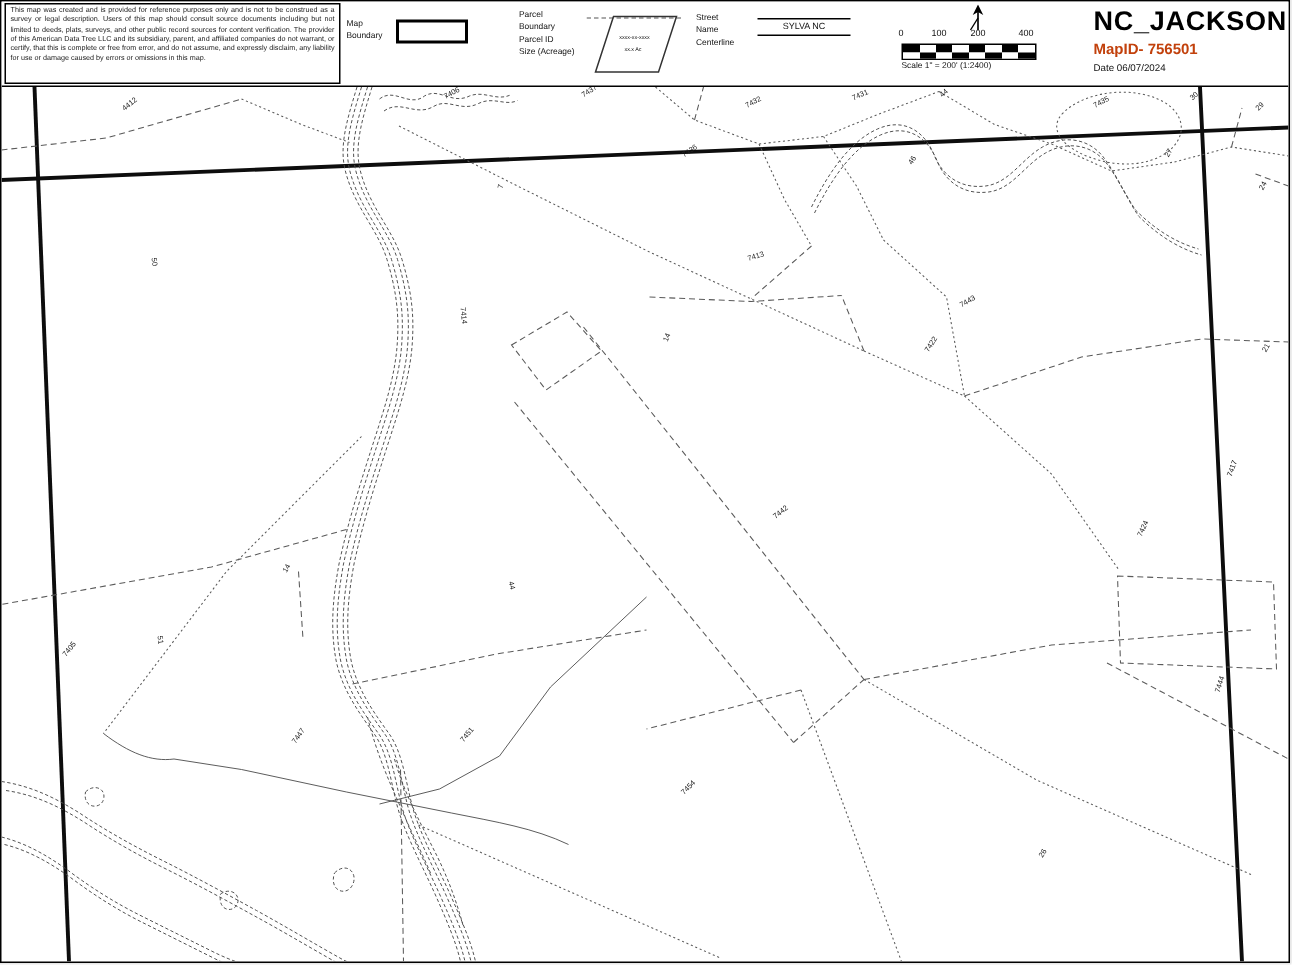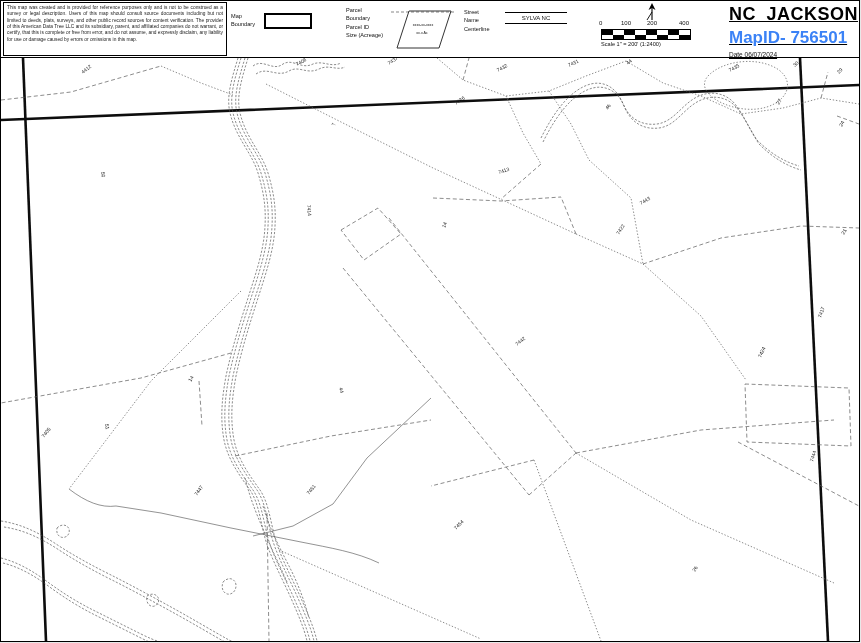--- a/index.html
+++ b/index.html
@@ -27,23 +27,23 @@
   .scale-block{position:absolute; left:598px; top:1px; width:100px; height:54px;}
   .north{position:absolute; left:44px; top:1px;}
   .ticks{position:absolute; left:0; top:18px; width:90px; height:8px; font-size:6px; color:#111;}
   .ticks span{position:absolute; top:0;}
   .bar{position:absolute; left:2px; top:27px; width:88px; height:9px; border:1px solid #000;}
   .bar .r1,.bar .r2{height:50%;}
   .bar .r1{background:repeating-linear-gradient(90deg,#000 0 11px,#fff 11px 22px);}
   .bar .r2{background:repeating-linear-gradient(90deg,#fff 0 11px,#000 11px 22px);}
   .scale-caption{position:absolute; left:2px; top:39px; width:96px; font-size:5.6px; color:#111;}
   
-  .title-block{position:absolute; left:728px; top:3px; width:128px;text-decoration:underline;}
+  .title-block{position:absolute; left:728px; top:3px; width:128px;}
   .map-title{font-size:18px; font-weight:bold; letter-spacing:.5px; color:#000; white-space:nowrap;}
-  .map-id{font-size:17px; font-weight:bold; color:#3b82f6; margin-top:3px;}
+  .map-id{font-size:10px; font-weight:bold; color:#c2410c; margin-top:3px;}
   .map-date{font-size:6.5px; color:#111; margin-top:3px;}
   
   .map-wrap{position:absolute; left:0; top:57px; width:858px; height:583px;}
   svg{display:block;}
   .thick{stroke:#0d0d0d; stroke-width:2.6; fill:none; stroke-linecap:square;}
   .parcel{stroke:#5a5a5a; stroke-width:0.7; fill:none; stroke-dasharray:4 2.6;}
   .pdot{stroke:#5a5a5a; stroke-width:0.7; fill:none; stroke-dasharray:1.4 1.8;}
   .thin{stroke:#4a4a4a; stroke-width:0.6; fill:none;}
   .river{stroke:#4d4d4d; stroke-width:0.65; fill:none; stroke-dasharray:2.2 1.6;}
   .plabel{font:5px "Liberation Sans", sans-serif; fill:#222;}

